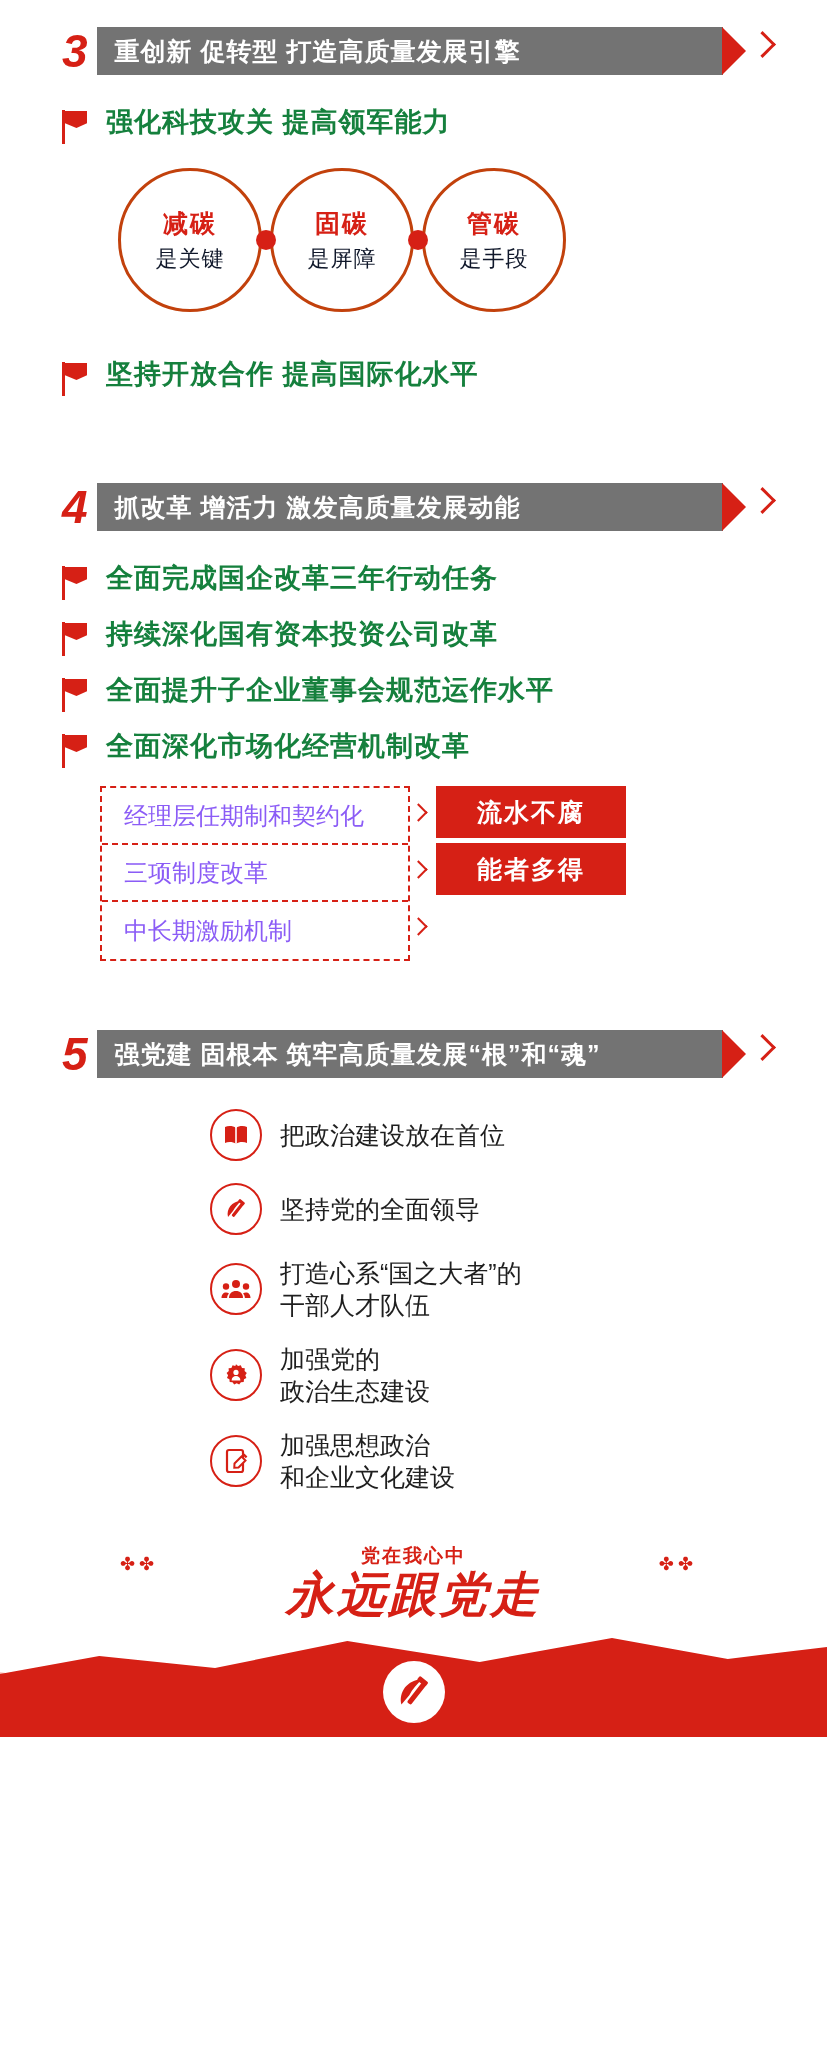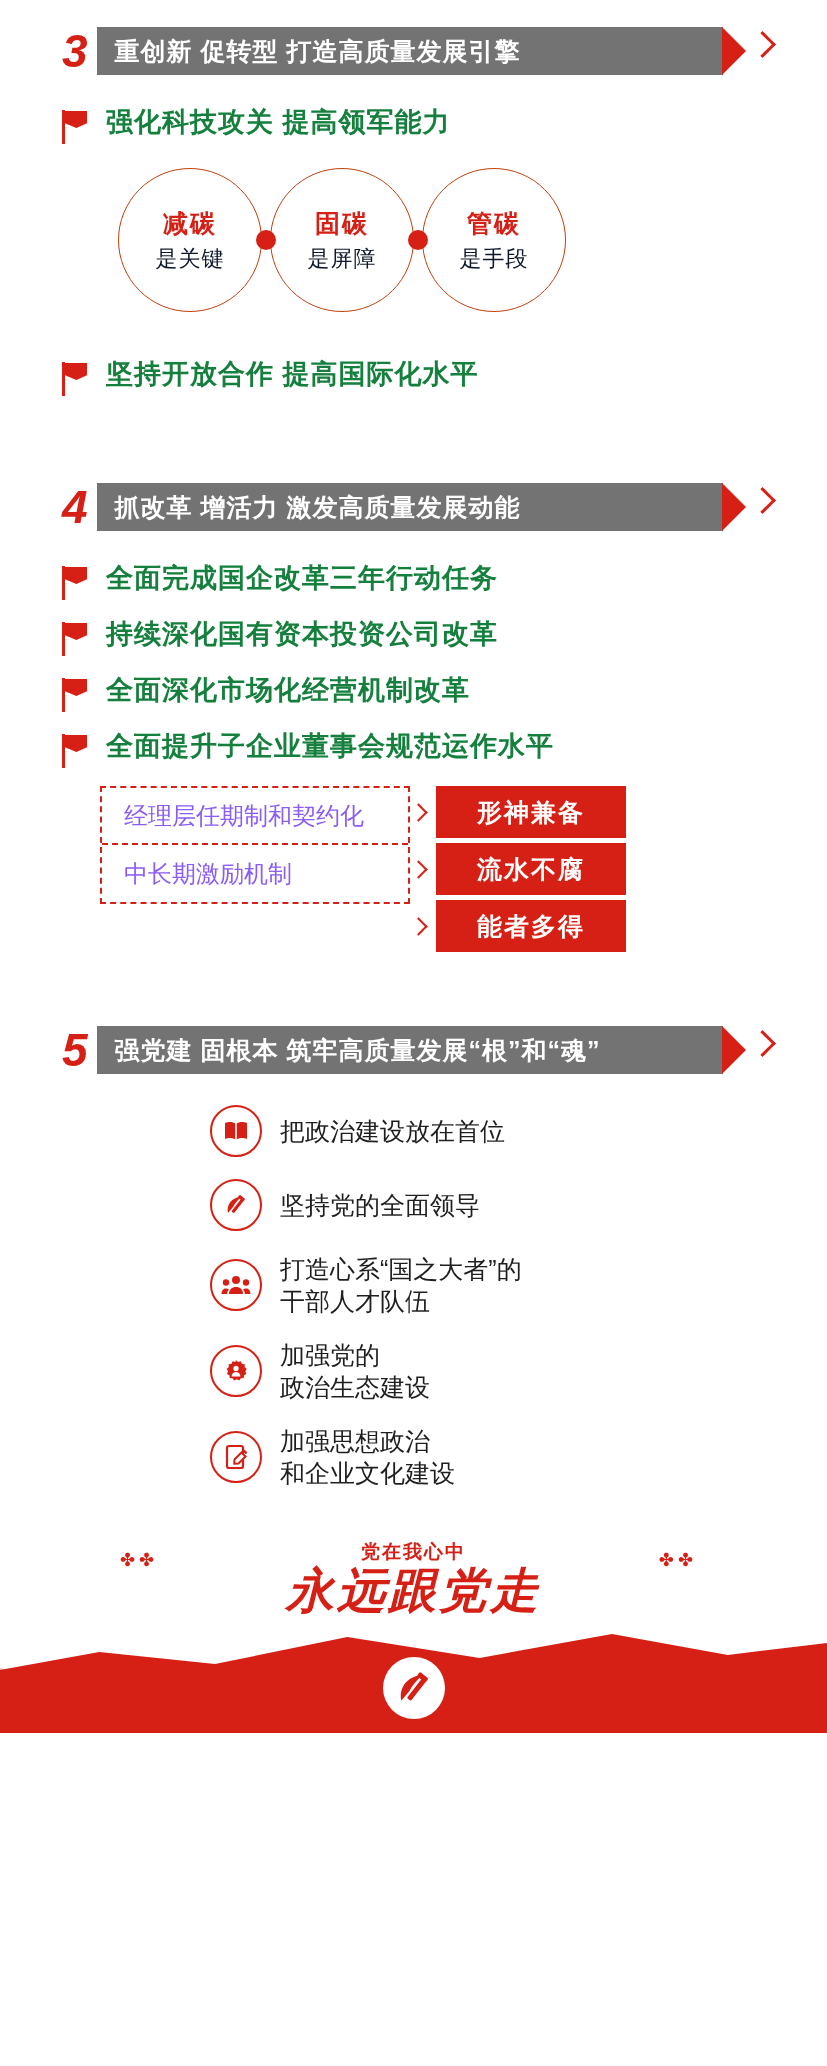--- a/index.html
+++ b/index.html
@@ -130,21 +130,21 @@
     margin:14px 0 6px 0;
   }
   .circles .row{
     position:absolute;
     left:118px;top:6px;
     display:flex;
     align-items:center;
   }
   .circ{
     width:144px;height:144px;
-    border:1px solid #c2410c;
+    border:3px solid #c2410c;
     border-radius:50%;
     display:flex;
     flex-direction:column;
     align-items:center;
     justify-content:center;
     box-sizing:border-box;
   }
   .circ .t1{
     color:#d62015;
     font-size:25px;
@@ -400,43 +400,43 @@
             <span class="pole"></span>
             <span class="cloth"></span>
           </span>
         <span class="btxt">持续深化国有资本投资公司改革</span>
       </div>
       <div class="bullet">
         <span class="flag">
             <span class="pole"></span>
             <span class="cloth"></span>
           </span>
-        <span class="btxt">全面深化市场化经营机制改革</span>
+        <span class="btxt">全面提升子企业董事会规范运作水平</span>
       </div>
       <div class="bullet">
         <span class="flag">
             <span class="pole"></span>
             <span class="cloth"></span>
           </span>
-        <span class="btxt">全面提升子企业董事会规范运作水平</span>
+        <span class="btxt">全面深化市场化经营机制改革</span>
       </div>
     </div>
 
     <div class="reform">
       <div class="left">
         <div class="cell">经理层任期制和契约化</div>
+        <div class="cell">三项制度改革</div>
         <div class="cell">中长期激励机制</div>
       </div>
       <div class="mid">
         <div class="arw"></div>
         <div class="arw"></div>
         <div class="arw"></div>
       </div>
       <div class="right">
-        <div class="tag">形神兼备</div>
         <div class="tag">流水不腐</div>
         <div class="tag">能者多得</div>
       </div>
     </div>
   </div>
 
   <div class="spacer-lg"></div>
 
   <div class="section">
     <div class="banner">

